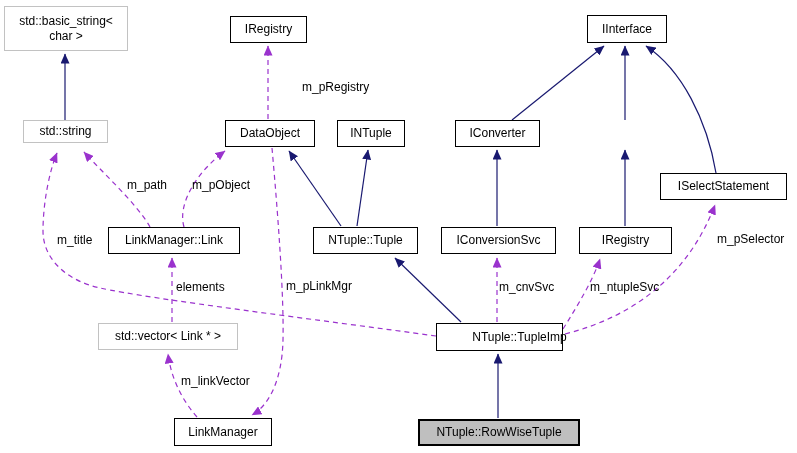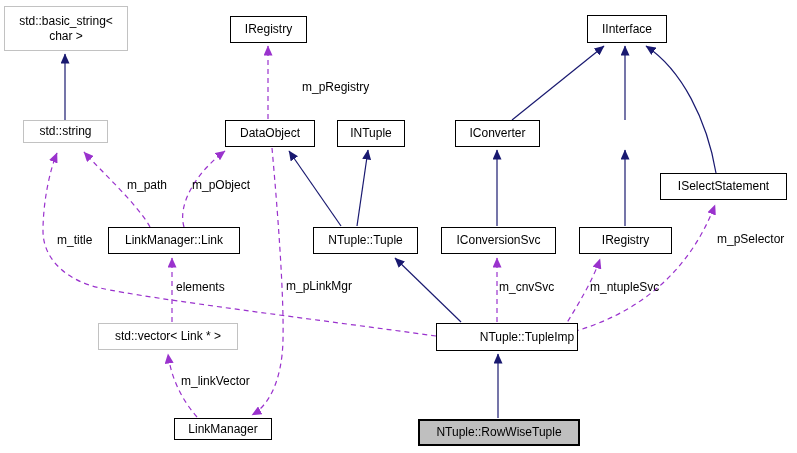--- a/index.html
+++ b/index.html
@@ -68,22 +68,22 @@
   <div class="node external" style="left:23px; top:120px; width:85px; height:23px;">std::string</div>
   <div class="node" style="left:225px; top:120px; width:90px; height:27px;">DataObject</div>
   <div class="node" style="left:337px; top:120px; width:68px; height:27px;">INTuple</div>
   <div class="node" style="left:455px; top:120px; width:85px; height:27px;">IConverter</div>
   <div class="node" style="left:660px; top:173px; width:127px; height:27px;">ISelectStatement</div>
   <div class="node" style="left:108px; top:227px; width:132px; height:27px;text-align:center;">LinkManager::Link</div>
   <div class="node" style="left:313px; top:227px; width:105px; height:27px;">NTuple::Tuple</div>
   <div class="node" style="left:441px; top:227px; width:115px; height:27px;">IConversionSvc</div>
   <div class="node" style="left:579px; top:227px; width:93px; height:27px;">IRegistry</div>
   <div class="node external" style="left:98px; top:323px; width:140px; height:27px;">std::vector&lt; Link * &gt;</div>
-  <div class="node" style="left:436px; top:323px; width:142px; height:28px;padding-left:40px;">NTuple::TupleImp</div>
-  <div class="node" style="left:174px; top:418px; width:98px; height:22px;">LinkManager</div>
+  <div class="node" style="left:436px; top:323px; width:127px; height:28px;padding-left:40px;">NTuple::TupleImp</div>
+  <div class="node" style="left:174px; top:418px; width:98px; height:28px;">LinkManager</div>
   <div class="node focus" style="left:418px; top:419px; width:162px; height:27px;">NTuple::RowWiseTuple</div>
 
   <div class="edge-label" style="left:274px; top:80px;padding-left:28px;">m_pRegistry</div>
   <div class="edge-label" style="left:127px; top:178px;">m_path</div>
   <div class="edge-label" style="left:192px; top:178px;">m_pObject</div>
   <div class="edge-label" style="left:57px; top:233px;">m_title</div>
   <div class="edge-label" style="left:176px; top:280px;">elements</div>
   <div class="edge-label" style="left:286px; top:279px;">m_pLinkMgr</div>
   <div class="edge-label" style="left:181px; top:374px;">m_linkVector</div>
   <div class="edge-label" style="left:499px; top:280px;">m_cnvSvc</div>

